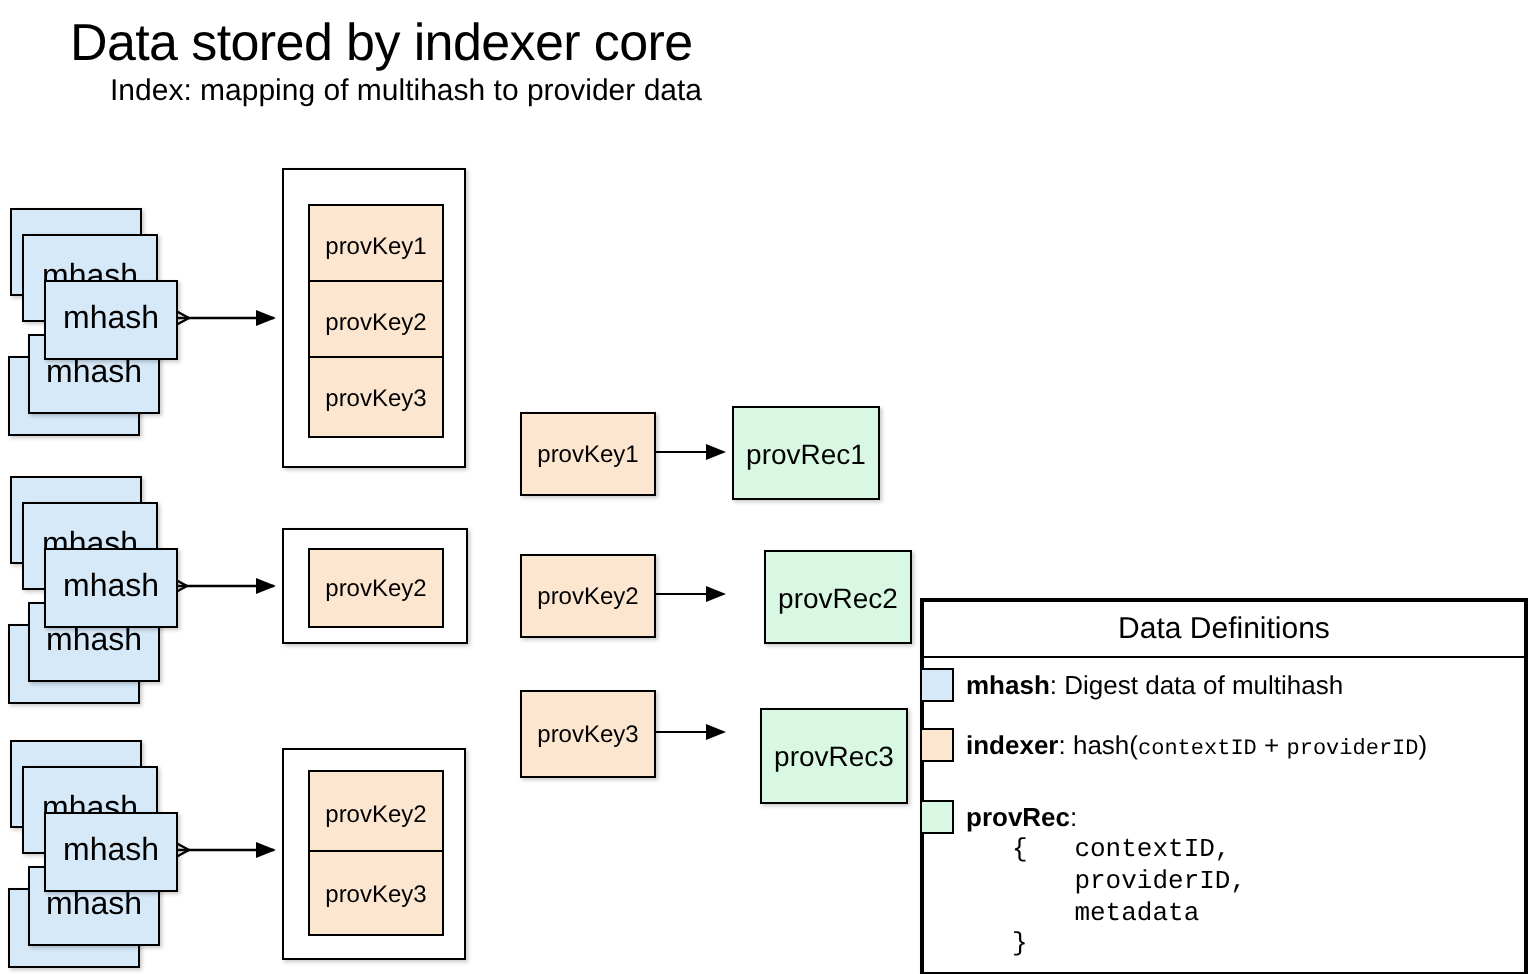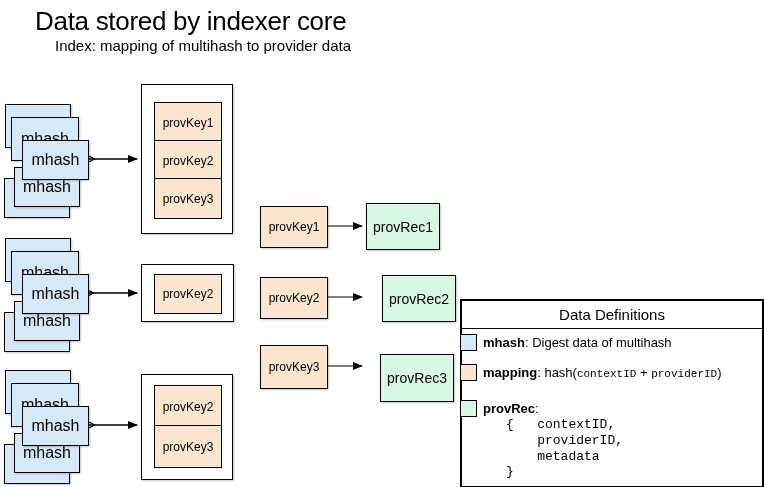--- a/index.html
+++ b/index.html
@@ -163,21 +163,21 @@
   <div class="legend">
     <div class="legend-title">Data Definitions</div>
 
     <div class="lrow lrow-1">
       <span class="swatch sw-mhash"></span>
       <span><b class="term">mhash</b><span>: Digest data of multihash</span></span>
     </div>
 
     <div class="lrow lrow-2">
       <span class="swatch sw-provkey"></span>
-      <span><b class="term">mapping</b><span>: hash(</span><span class="mono">contextID</span><span> + </span><span class="mono">providerID</span><span>)</span></span>
+      <span><b class="term">indexer</b><span>: hash(</span><span class="mono">contextID</span><span> + </span><span class="mono">providerID</span><span>)</span></span>
     </div>
 
     <div class="lrow lrow-3">
       <span class="swatch sw-provrec"></span>
       <span><b class="term">provRec</b><span>:</span></span>
     </div>
 
     <pre class="lcode"><span>{   contextID,</span>
 <span>    providerID,</span>
 <span>    metadata</span>

